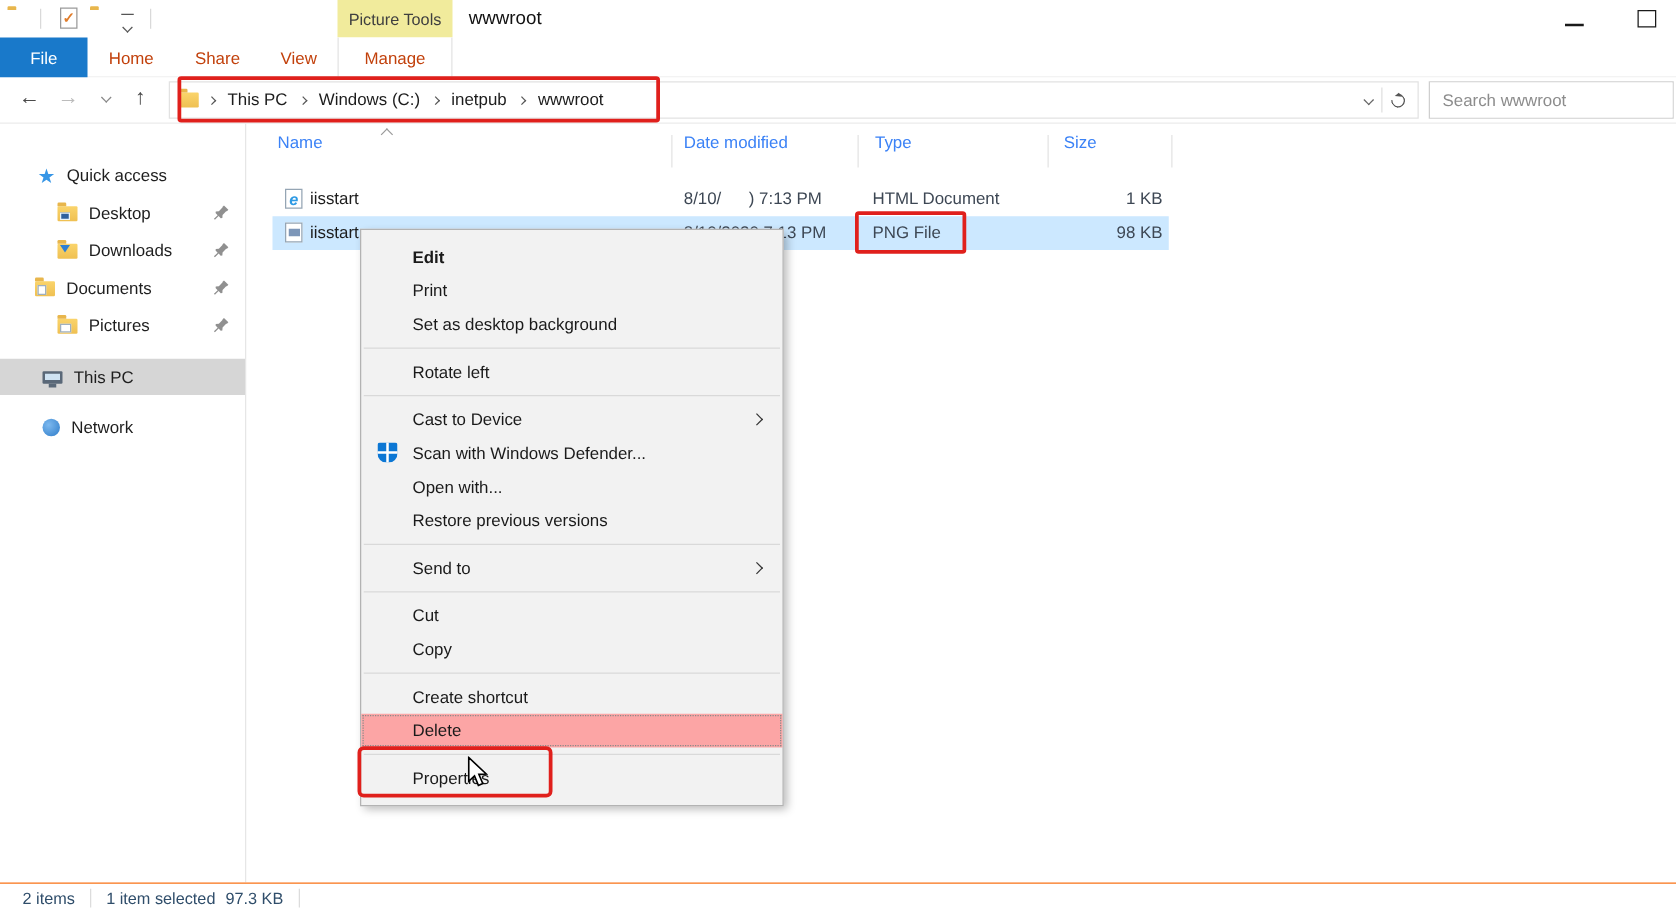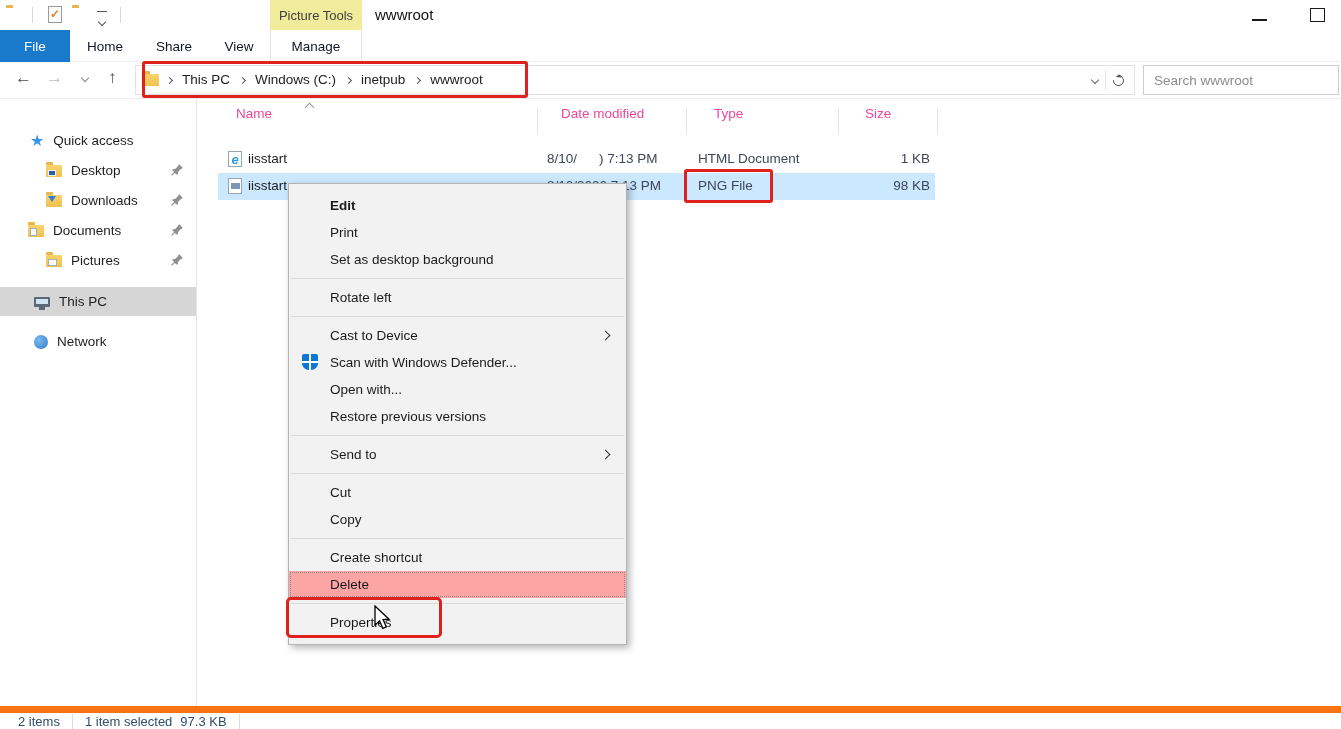--- a/index.html
+++ b/index.html
@@ -18,21 +18,21 @@
   .win-min { left:1252px; top:19px; width:15px; height:2px; background:#1a1a1a; }
   .win-max { left:1310px; top:8px; width:15px; height:14px; border:1.5px solid #1a1a1a; background:#fff; }
   .pt-tab { left:270px; top:0; width:92px; height:30px; background:#f1eb9c;
             display:flex; align-items:center; justify-content:center;
             font-size:13px; color:#3f3f3f; }
   .win-title { left:375px; top:6px; font-size:15px; color:#111; }
 
   
   .tabrow { left:0; top:30px; width:1341px; height:32px; background:#fff; border-bottom:1px solid #f0f0f0; }
   .rtab { top:0; height:32px; display:flex; align-items:center; justify-content:center;
-          font-size:13.5px; color:#0f172a; }
+          font-size:13.5px; color:#c2410c; }
   .rtab.file { background:#1979ca; color:#fff; }
   .rtab.manage { border-left:1px solid #e3e3e3; border-right:1px solid #e3e3e3; }
 
   
   .addrrow { left:0; top:62px; width:1341px; height:37px; background:#fff; border-bottom:1px solid #ececec; }
   .navglyph { font-size:17px; color:#4a4a4a; top:6px; }
   .navglyph.disabled { color:#bcbcbc; }
   .addr-field { left:135px; top:3px; width:1000px; height:30px; background:#fff;
                 border:1px solid #e2e2e2; display:flex; align-items:center; }
   .chv { display:inline-block; width:6px; height:6px;
@@ -69,21 +69,21 @@
   .ov-doc { width:7px; height:8px; background:#fff; border:1px solid #9fb0c0; }
   .ov-pic { width:9px; height:7px; background:#fff; border:1px solid #9fb0c0; }
   .pc-icon { width:16px; height:10px; background:#5a6878; border-radius:1px; position:relative; }
   .pc-icon::before { content:""; position:absolute; left:2px; top:2px; right:2px; bottom:3px; background:#cfe3f3; }
   .pc-icon::after { content:""; position:absolute; left:5px; bottom:-3px; width:6px; height:3px; background:#5a6878; }
   .net-icon { width:14px; height:14px; border-radius:50%;
               background:radial-gradient(circle at 35% 35%, #7db9ef, #2e7cc9); }
   .pin { position:absolute; right:12px; top:7px; width:14px; height:14px; fill:#909090; }
 
   
-  .col-header { top:106px; font-size:13.5px; color:#ec4899;margin-left:14px; }
+  .col-header { top:106px; font-size:13.5px; color:#3b82f6; }
   .col-line { top:108px; width:1px; height:26px; background:#e4e4e4; }
   .sortcaret { left:306px; top:104px; width:7px; height:7px;
                border-top:1.6px solid #9a9a9a; border-right:1.6px solid #9a9a9a; transform:rotate(-45deg); }
   .row-sel-bg { left:218px; top:173px; width:717px; height:27px; background:#cce8ff; }
   .cell { font-size:13.5px; color:#3d4754; }
   .cell.namec { color:#1c1c1c; }
   .page-icon { width:14px; height:16px; background:#fff; border:1px solid #95a5b4;
                position:relative; display:flex; align-items:center; justify-content:center; }
   .ie-e { font-size:13px; font-weight:bold; color:#2e9ae4; font-style:italic; line-height:1; }
   .png-inner { width:9px; height:6px; background:#7c96b8; }
@@ -101,21 +101,21 @@
               border-top:1.4px solid #333; border-right:1.4px solid #333; transform:rotate(45deg); }
   .shield { position:absolute; left:13px; top:5px; width:16px; height:16px;
             background:
               linear-gradient(#fff,#fff) 50% 0/2px 100% no-repeat,
               linear-gradient(#fff,#fff) 0 50%/100% 2px no-repeat,
               #0c77d4;
             border-radius:2px 2px 7px 7px; }
 
   
   .statusbar { left:0; top:706px; width:1341px; height:23px; background:#fff;
-               border-top:7px solid #f97316; display:flex; align-items:center;
+               border-top:1px solid #f97316; display:flex; align-items:center;
                font-size:13px; color:#2f4d6a; }
   .sb-div { width:1px; height:15px; background:#dcdcdc; }
 
   
   .redbox { border:3px solid #e0201c; z-index:60; border-radius:3px; }
 
   .cursor { z-index:70; }
 </style>
 </head>
 <body>

